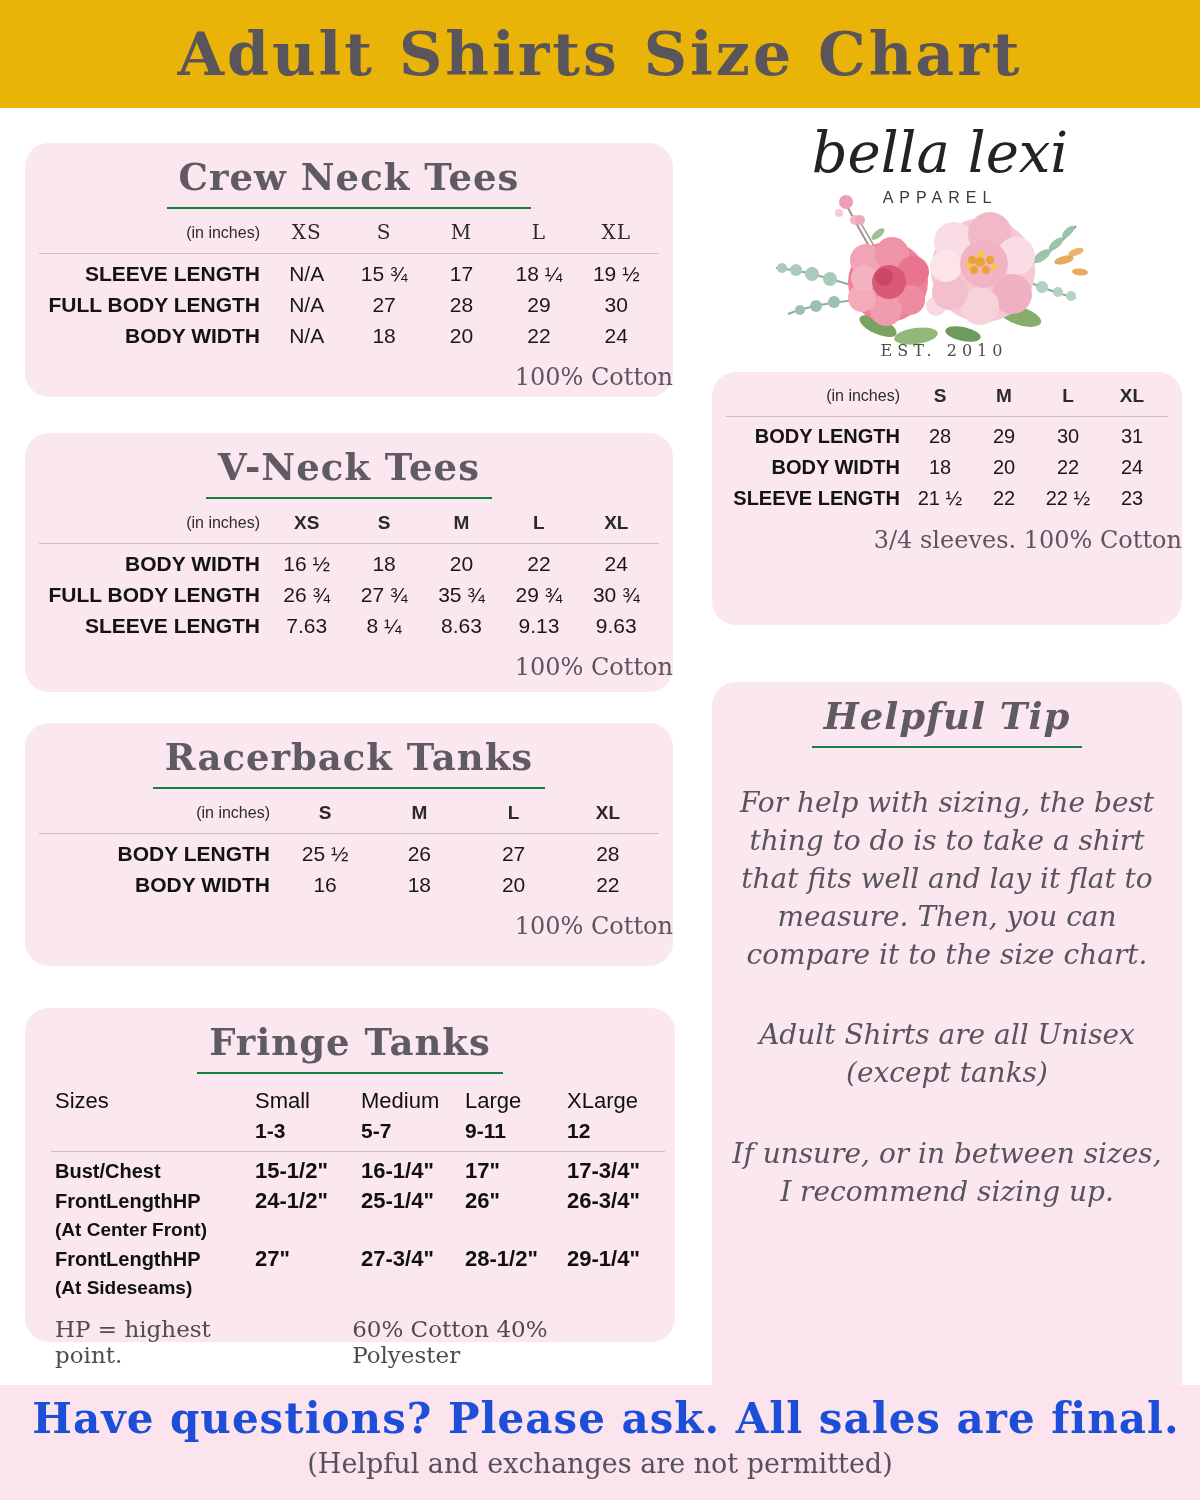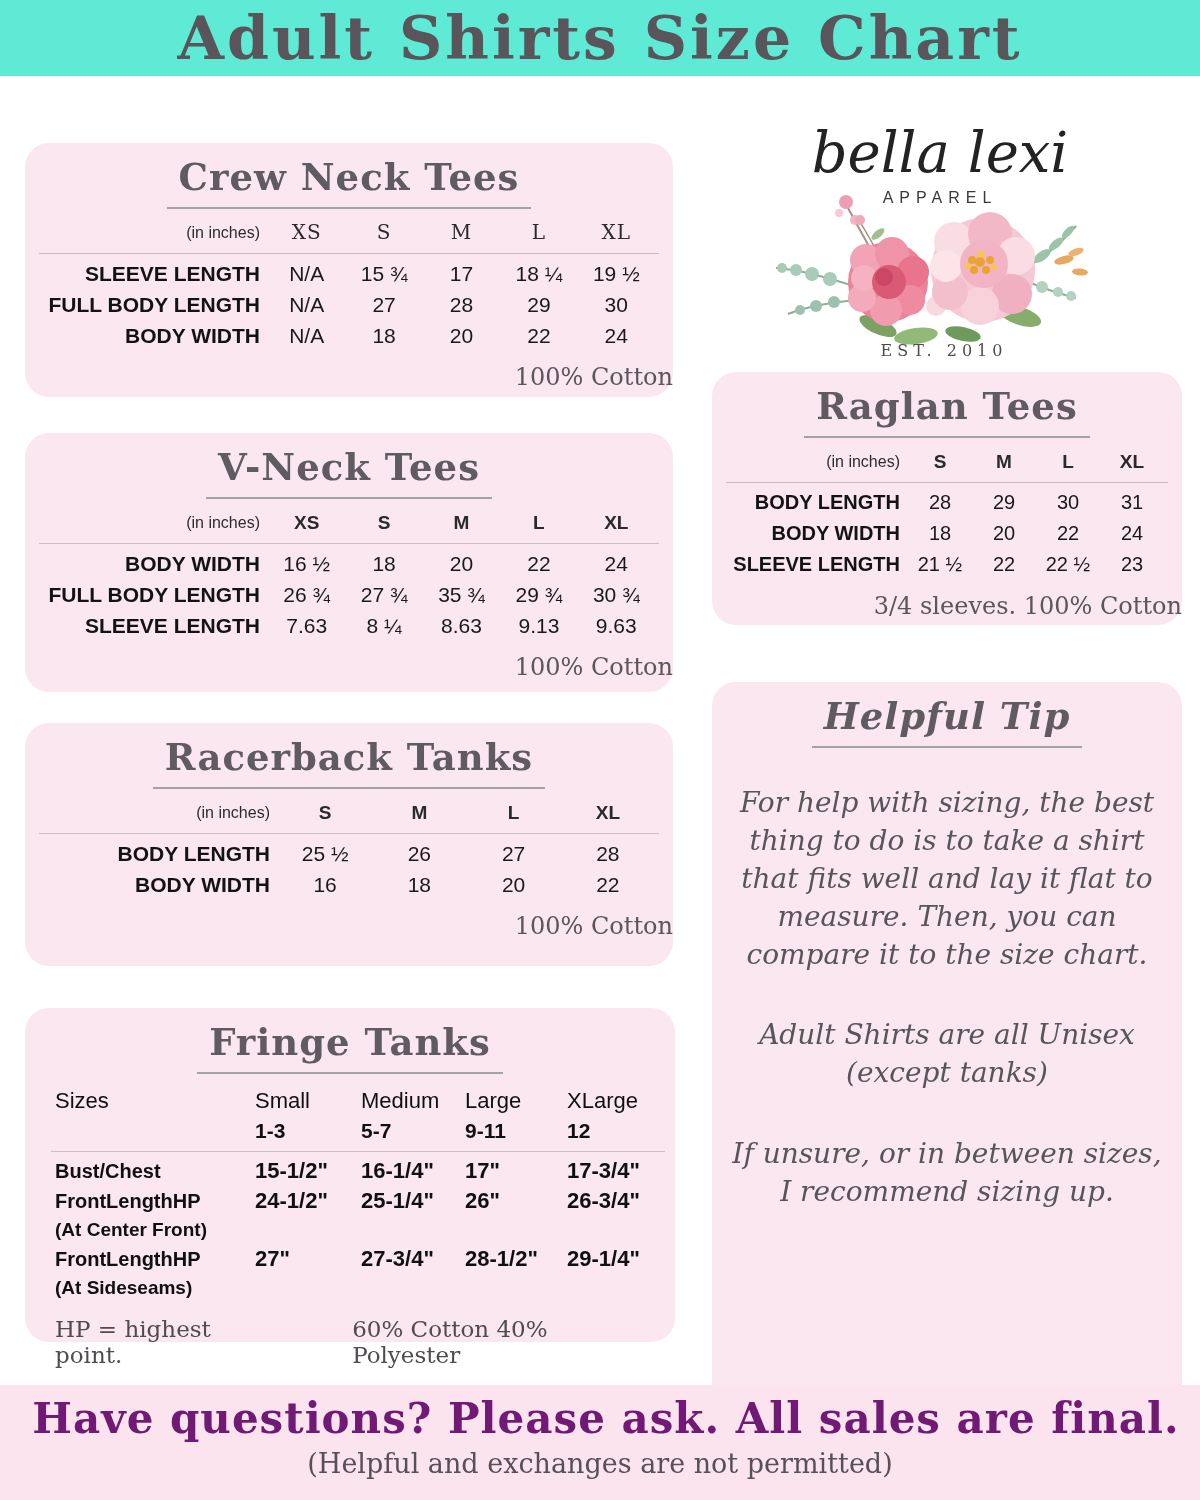--- a/index.html
+++ b/index.html
@@ -1,42 +1,42 @@
 <!DOCTYPE html>
 <html><head>
 <meta charset="utf-8">
 <style>
   html,body{margin:0;padding:0;background:#ffffff;}
   .page{position:relative;width:1200px;height:1500px;background:#ffffff;
         font-family:"Liberation Sans",sans-serif;overflow:hidden;}
 
   
-  .header-band{position:absolute;left:0;top:0;width:1200px;height:76px;
-               background:#5eead4;display:flex;align-items:center;justify-content:center;}
+  .header-band{position:absolute;left:0;top:0;width:1200px;height:108px;
+               background:#eab308;display:flex;align-items:center;justify-content:center;}
   .page-title{margin:0;font-family:"DejaVu Serif",serif;font-weight:700;
               font-size:60px;color:#59555b;letter-spacing:3px;}
   .footer-band{position:absolute;left:0;top:1385px;width:1200px;height:115px;
                background:#fce4ef;text-align:center;}
   .footer-line1{font-family:"DejaVu Serif",serif;font-weight:700;font-size:42px;
-                color:#701a75;margin-top:9px;letter-spacing:1px;padding-left:12px;}
+                color:#1d4ed8;margin-top:9px;letter-spacing:1px;padding-left:12px;}
   .footer-line2{font-family:"DejaVu Serif",serif;font-size:27px;color:#555157;margin-top:5px;}
 
   
   .card{position:absolute;background:#fae7f0;border-radius:24px;box-sizing:border-box;}
   #crew-card{left:25px;top:143px;width:648px;height:254px;}
   #vneck-card{left:25px;top:433px;width:648px;height:259px;}
   #racerback-card{left:25px;top:723px;width:648px;height:243px;}
   #fringe-card{left:25px;top:1008px;width:650px;height:334px;}
   #raglan-card{left:712px;top:372px;width:470px;height:253px;}
   #tip-card{left:712px;top:682px;width:470px;height:857px;font-style:italic;}
 
   .ct-wrap{text-align:center;margin:12px 0 0;}
   .card-title{display:inline-block;margin:0;font-family:"DejaVu Serif",serif;font-weight:700;
               font-size:37px;color:#5f5b60;letter-spacing:1px;padding:0 12px 8px;
-              border-bottom:2px solid #a3a3a3;}
+              border-bottom:2px solid #15803d;}
 
   
   .size-grid{display:grid;margin:8px 18px 0;align-items:center;}
   .cols6{grid-template-columns:225px repeat(5,1fr);}
   .cols5{grid-template-columns:235px repeat(4,1fr);}
   .cols5r{grid-template-columns:178px repeat(4,1fr);}
   .cell{line-height:31px;}
   .unit{text-align:right;font-size:16px;color:#2c2c2e;padding-right:8px;}
   .size-h{text-align:center;font-size:20px;color:#2a2a2c;font-family:"DejaVu Serif",serif;letter-spacing:1px;}
   .size-h.sans{font-family:"Liberation Sans",sans-serif;font-weight:700;font-size:19px;letter-spacing:0;}
@@ -238,23 +238,20 @@
       <div class="cell rowlabel">BODY WIDTH</div>
       <div class="cell val">16</div>
       <div class="cell val">18</div>
       <div class="cell val">20</div>
       <div class="cell val">22</div>
     </div>
     <div class="note">100% Cotton</div>
   </section>
 
   <section class="card narrow" id="raglan-card">
-    <div class="ct-wrap">
-      <h2 class="card-title">Raglan Tees</h2>
-    </div>
     <div class="size-grid cols5r">
       <div class="cell unit">(in inches)</div>
       <div class="cell size-h sans">S</div>
       <div class="cell size-h sans">M</div>
       <div class="cell size-h sans">L</div>
       <div class="cell size-h sans">XL</div>
       <div class="grid-rule"></div>
       <div class="cell rowlabel">BODY LENGTH</div>
       <div class="cell val">28</div>
       <div class="cell val">29</div>

